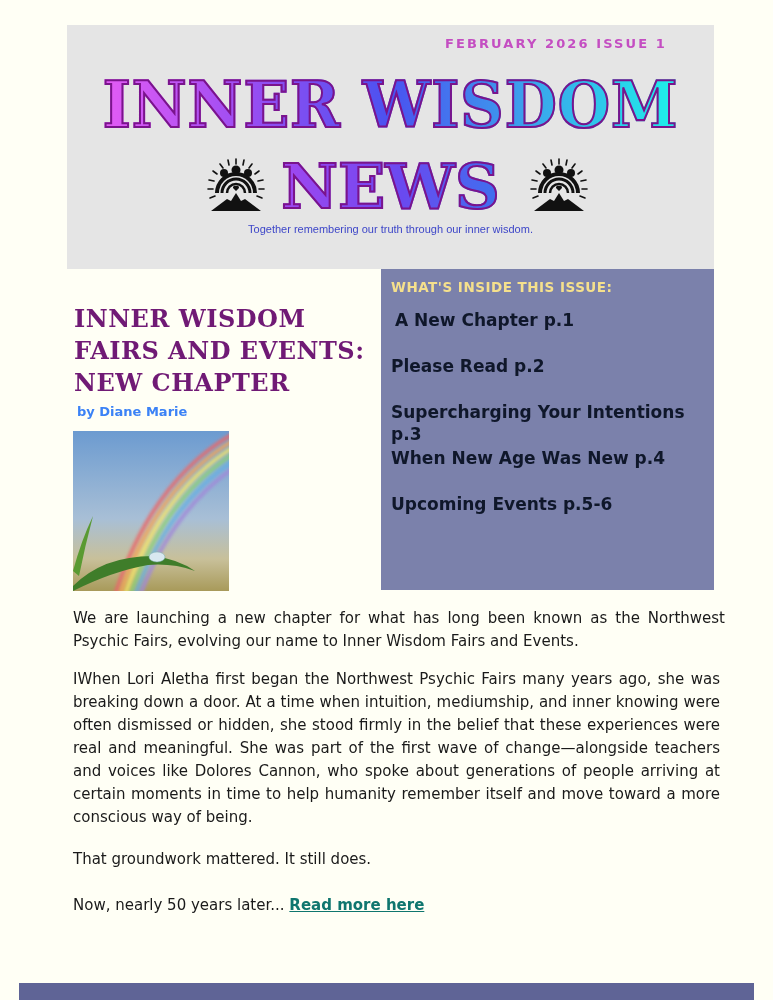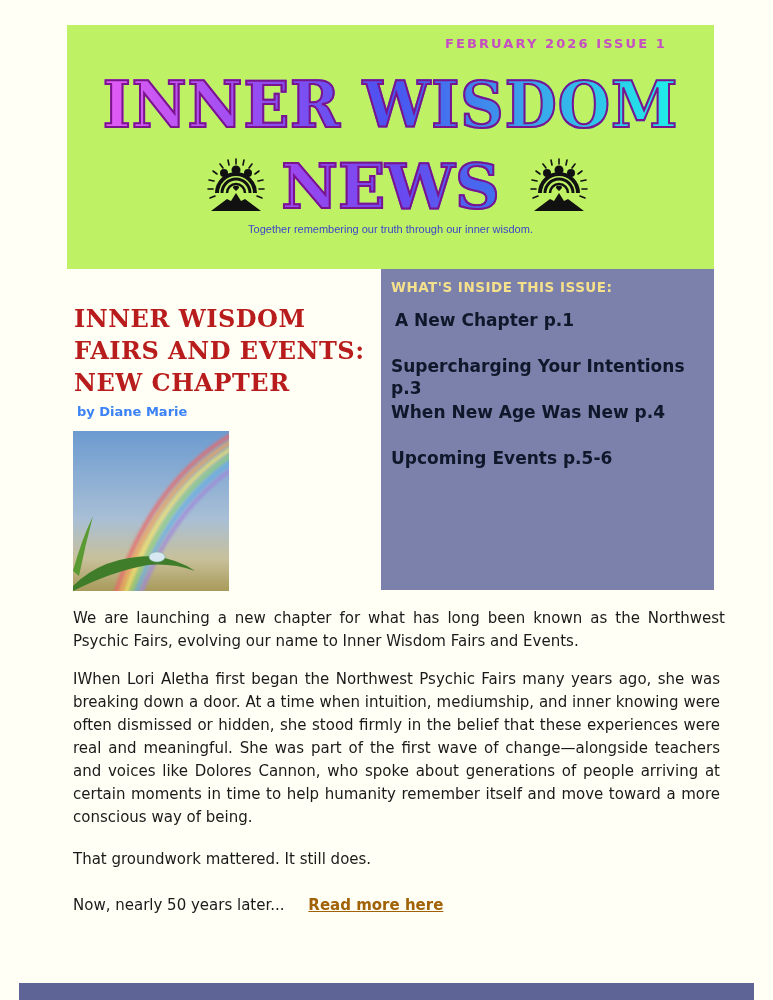--- a/index.html
+++ b/index.html
@@ -7,21 +7,21 @@
     body {
       background: #fffff5;
       font-family: "DejaVu Sans", sans-serif;
       position: relative;
       color: #1a1a1a;
     }
     .header {
       position: absolute;
       left: 67px; top: 25px;
       width: 647px; height: 244px;
-      background: #bef264;
+      background: #e5e5e5;
     }
     .issue-line {
       position: absolute;
       top: 11px; left: 378px;
       font-family: "DejaVu Sans", sans-serif;
       font-weight: bold;
       font-size: 13px;
       letter-spacing: 2.1px;
       color: #c44ec2;
     }
@@ -74,21 +74,21 @@
     }
 
     .article-title {
       position: absolute;
       left: 74px; top: 303px;
       width: 300px;
       font-family: "DejaVu Serif", serif;
       font-weight: bold;
       font-size: 24px;
       line-height: 32px;
-      color: #b91c1c;
+      color: #701a75;
       letter-spacing: 0.5px;
     }
     .byline {
       position: absolute;
       left: 77px; top: 404px;
       font-weight: bold;
       font-size: 13px;
       color: #3b82f6;
     }
     .rainbow {
@@ -130,24 +130,24 @@
       font-size: 15px;
       line-height: 23px;
       color: #1a1a1a;
       text-align: justify;
     }
     .p1 { top: 607px; }
     .p2 { top: 668px; width: 647px; }
     .p3 { top: 848px; }
     .p4 { top: 894px; }
     .read-more {
-      color: #a16207;
+      color: #0f766e;
       font-weight: bold;
       text-decoration: underline;
-      margin-left: 19px;
+      margin-left: 0;
     }
     .footer-bar {
       position: absolute;
       left: 19px; top: 983px;
       width: 735px; height: 17px;
       background: #5f6496;
     }
   </style>
 </head>
 <body>
@@ -245,20 +245,21 @@
     </g>
     <path d="M0 155 Q30 125 80 125 Q105 128 122 140 Q100 132 75 134 Q40 140 0 160 Z" fill="#3f7d2a"></path>
     <path d="M0 140 Q8 110 20 85 Q12 115 6 145 Z" fill="#5a9a32"></path>
     <ellipse cx="84" cy="126" rx="8" ry="5" fill="#d8e8f0" stroke="#7aa" stroke-width="0.5"></ellipse>
   </svg>
 </div>
 
 <div class="toc">
   <div class="toc-heading">WHAT'S INSIDE THIS ISSUE:</div>
   <a class="toc-item first">A New Chapter p.1</a>
+  <a class="toc-item">Please Read p.2</a>
   <a class="toc-item">Supercharging Your Intentions p.3</a>
   <a class="toc-item">When New Age Was New p.4</a>
   <a class="toc-item">Upcoming Events p.5-6</a>
 </div>
 
 <p class="body-text p1">We are launching a new chapter for what has long been known as the Northwest Psychic Fairs, evolving our name to Inner Wisdom Fairs and Events.</p>
 <p class="body-text p2">IWhen Lori Aletha first began the Northwest Psychic Fairs many years ago, she was breaking down a door. At a time when intuition, mediumship, and inner knowing were often dismissed or hidden, she stood firmly in the belief that these experiences were real and meaningful. She was part of the first wave of change—alongside teachers and voices like Dolores Cannon, who spoke about generations of people arriving at certain moments in time to help humanity remember itself and move toward a more conscious way of being.</p>
 <p class="body-text p3">That groundwork mattered. It still does.</p>
 <p class="body-text p4">
   <span>Now, nearly 50 years later...</span>

